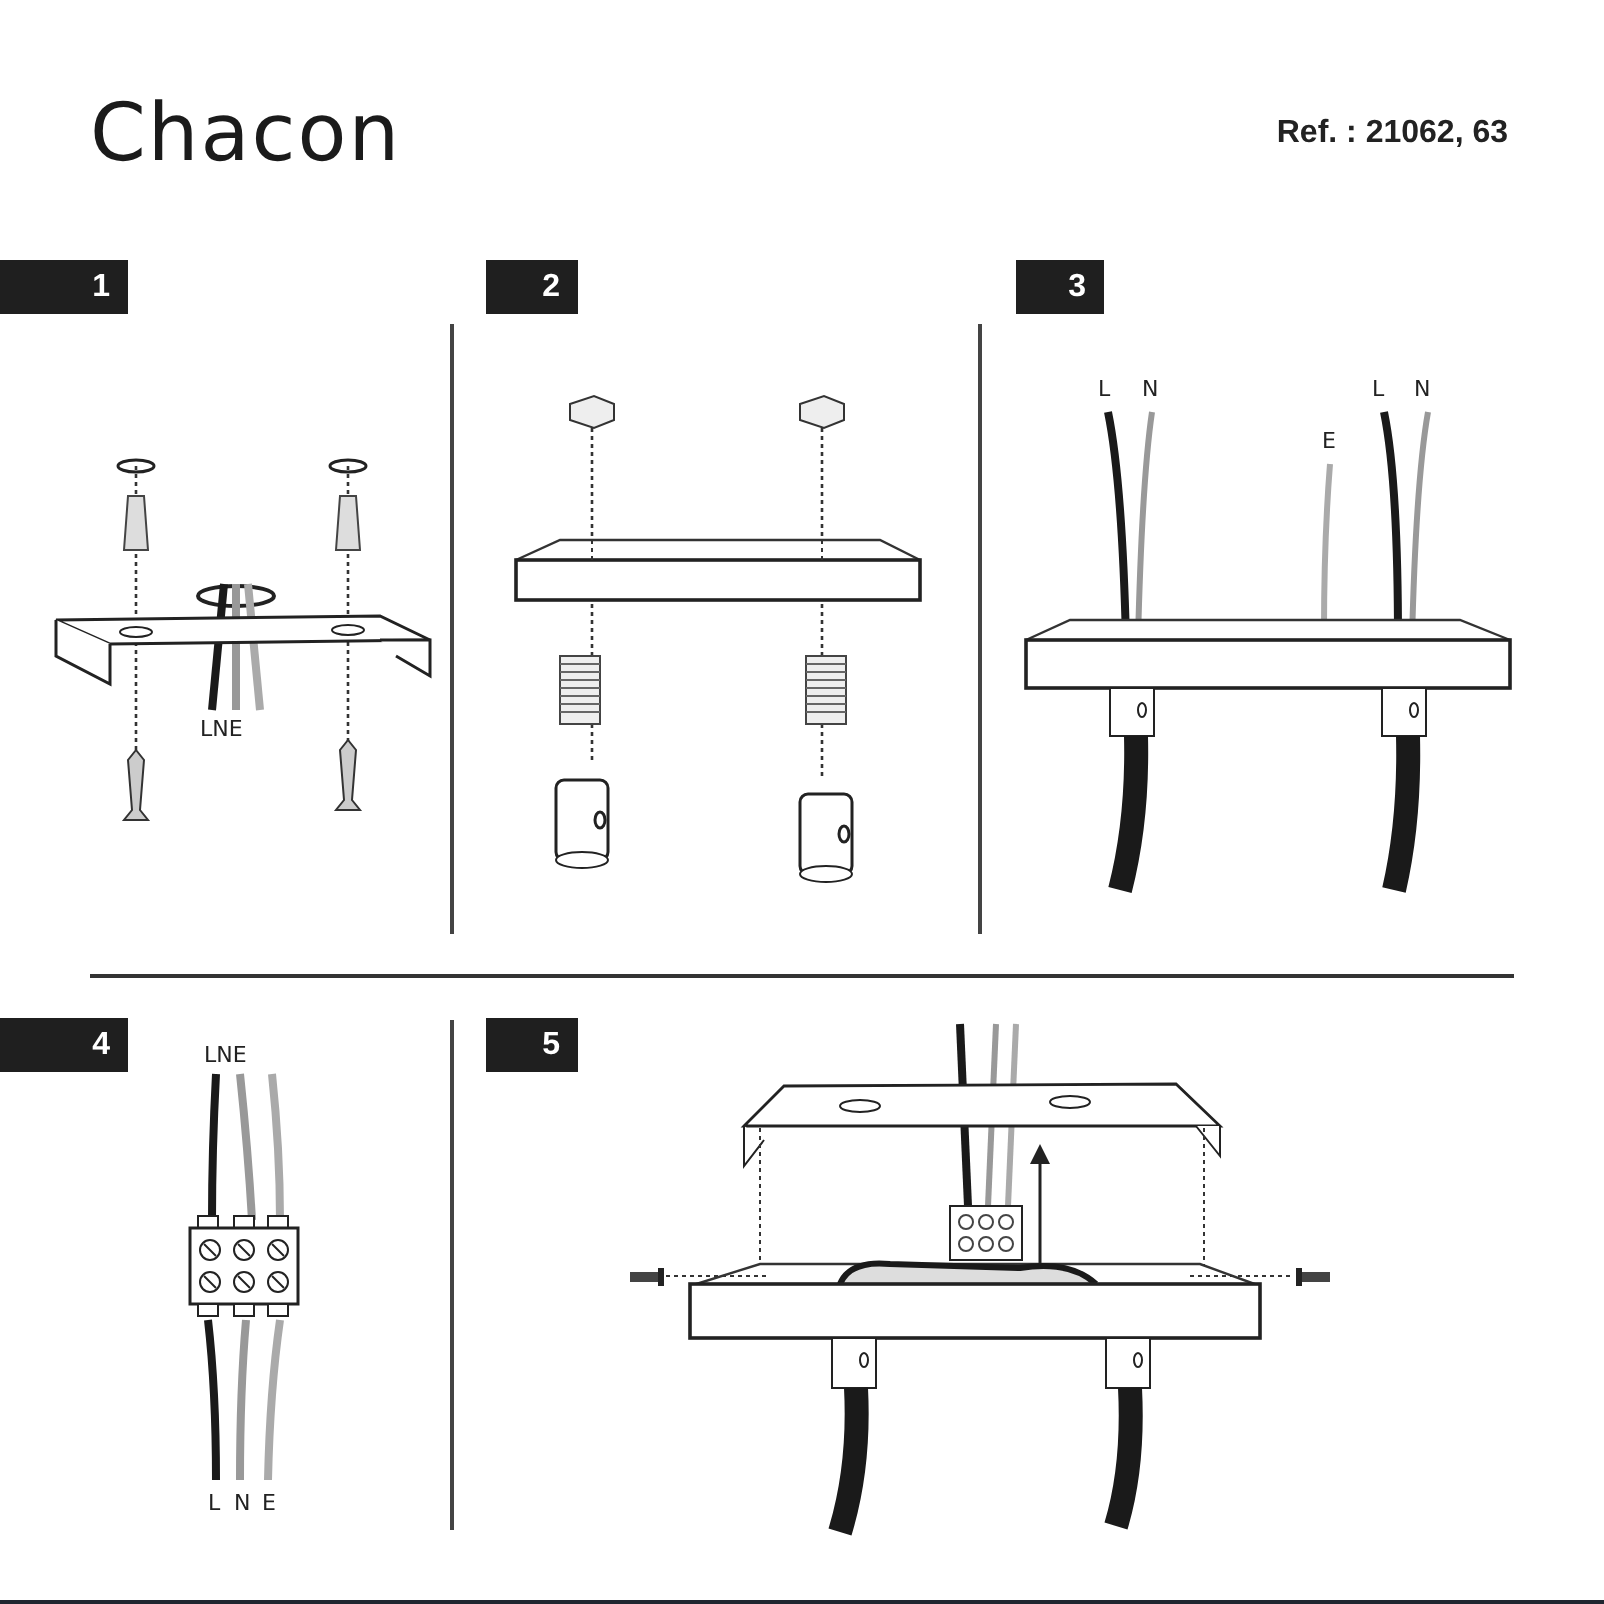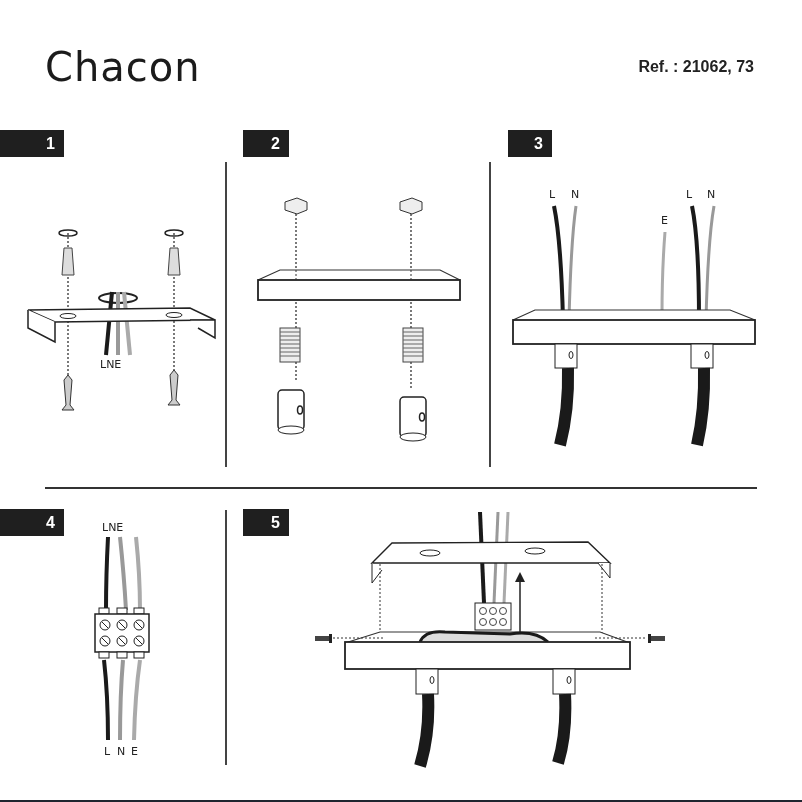--- a/index.html
+++ b/index.html
@@ -18,21 +18,21 @@
   .panel { position: absolute; }
   .panel svg { display: block; }
   .label { font-family: "DejaVu Sans", sans-serif; font-size: 11px; fill: #222; }
 </style>
 </head>
 <body>
 
 <div class="logo">
   <span>Chacon</span>
 </div>
-<div class="ref">Ref. : 21062, 73</div>
+<div class="ref">Ref. : 21062, 63</div>
 
 <div class="badge" style="left:0;top:130px;width:64px;">
   <span>1</span>
 </div>
 <div class="badge" style="left:243px;top:130px;width:46px;">
   <span>2</span>
 </div>
 <div class="badge" style="left:508px;top:130px;width:44px;">
   <span>3</span>
 </div>

